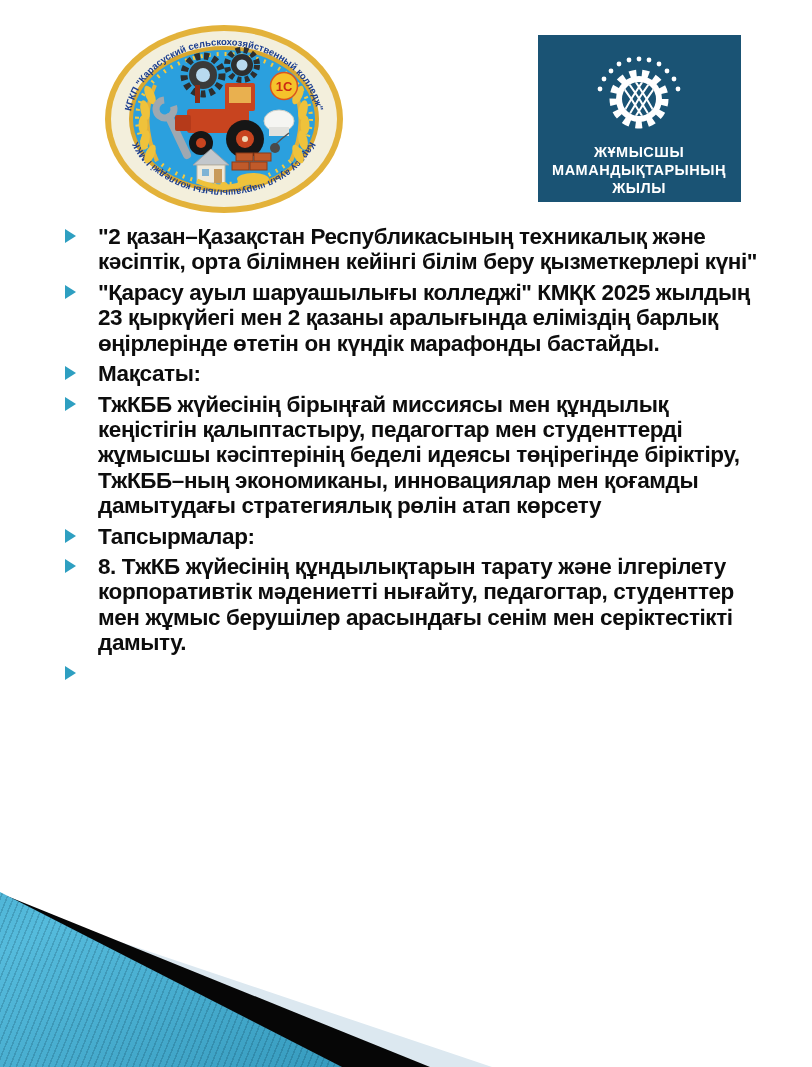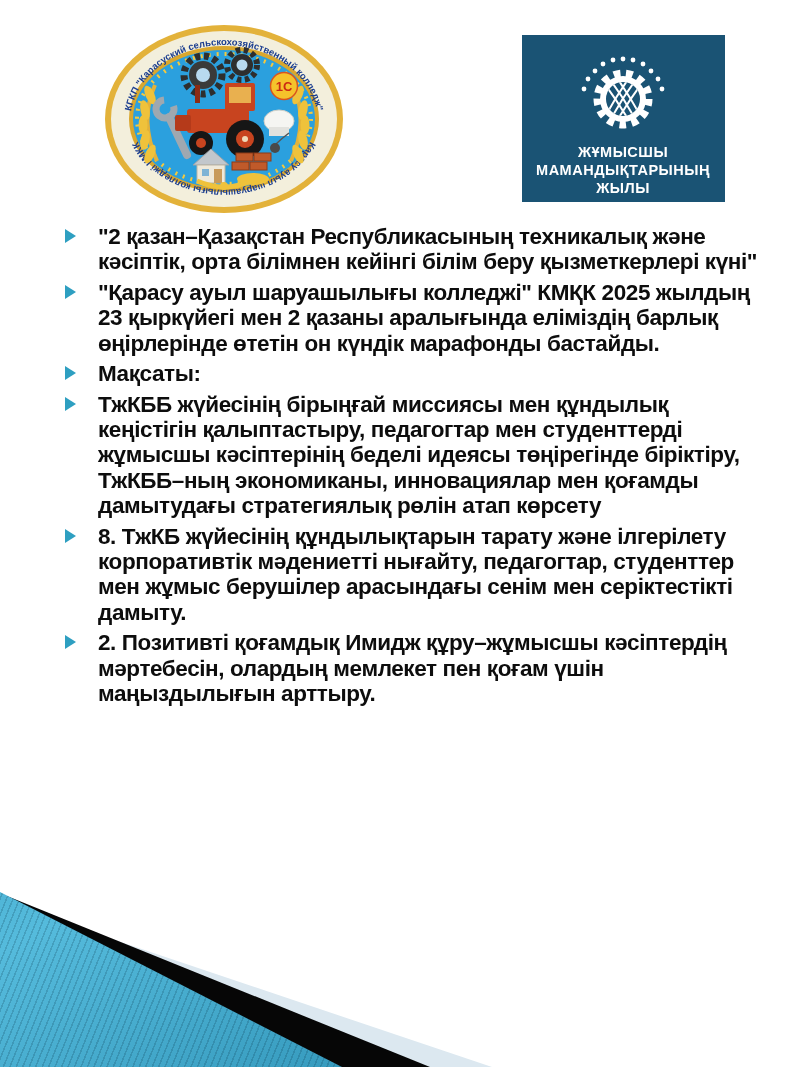--- a/index.html
+++ b/index.html
@@ -3,21 +3,21 @@
 <meta charset="utf-8">
 <style>
   html,body { margin:0; padding:0; background:#888; }
   .slide {
     position:relative; width:812px; height:1067px; margin:0 auto;
     background:#ffffff; overflow:hidden;
     font-family:"Liberation Sans", sans-serif;
   }
   
   .emblem-wrap { position:absolute; left:103px; top:23px; width:242px; height:192px; }
-  .yearlogo-wrap { position:absolute; left:522px; top:35px; width:203px; height:167px; }
+  .yearlogo-wrap { position:absolute; left:538px; top:35px; width:203px; height:167px; }
   .emblem-wrap svg, .yearlogo-wrap svg { display:block; width:100%; height:100%; }
 
   
   .content { position:absolute; left:62px; top:224px; width:702px; }
   ul.bullets { list-style:none; margin:0; padding:0; }
   ul.bullets li {
     position:relative; padding-left:36px; margin-bottom:5px;
     font-size:22.5px; font-weight:700; line-height:1.13;
     color:#0d0d0d; letter-spacing:-0.4px;
   }
@@ -194,25 +194,28 @@
       <li>
         <span class="tri"></span>
         <span>Мақсаты:</span>
       </li>
       <li>
         <span class="tri"></span>
         <span>ТжКББ жүйесінің бірыңғай миссиясы мен құндылық кеңістігін қалыптастыру, педагогтар мен студенттерді жұмысшы кәсіптерінің беделі идеясы төңірегінде біріктіру, ТжКББ–ның экономиканы, инновациялар мен қоғамды дамытудағы стратегиялық рөлін атап көрсету</span>
       </li>
       <li>
         <span class="tri"></span>
+        <span>Тапсырмалар:</span>
+      </li>
+      <li>
+        <span class="tri"></span>
         <span>8. ТжКБ жүйесінің құндылықтарын тарату және ілгерілету корпоративтік мәдениетті нығайту, педагогтар, студенттер мен жұмыс берушілер арасындағы сенім мен серіктестікті дамыту.</span>
       </li>
       <li>
         <span class="tri"></span>
-        <span>2. Позитивті қоғамдық Имидж құру–жұмысшы кәсіптердің мәртебесін, олардың мемлекет пен қоғам үшін маңыздылығын арттыру.</span>
       </li>
     </ul>
   </div>
 
   <div class="swoosh">
     <div class="sw sw-pale"></div>
     <div class="sw sw-black"></div>
     <div class="sw sw-teal"></div>
   </div>
 

